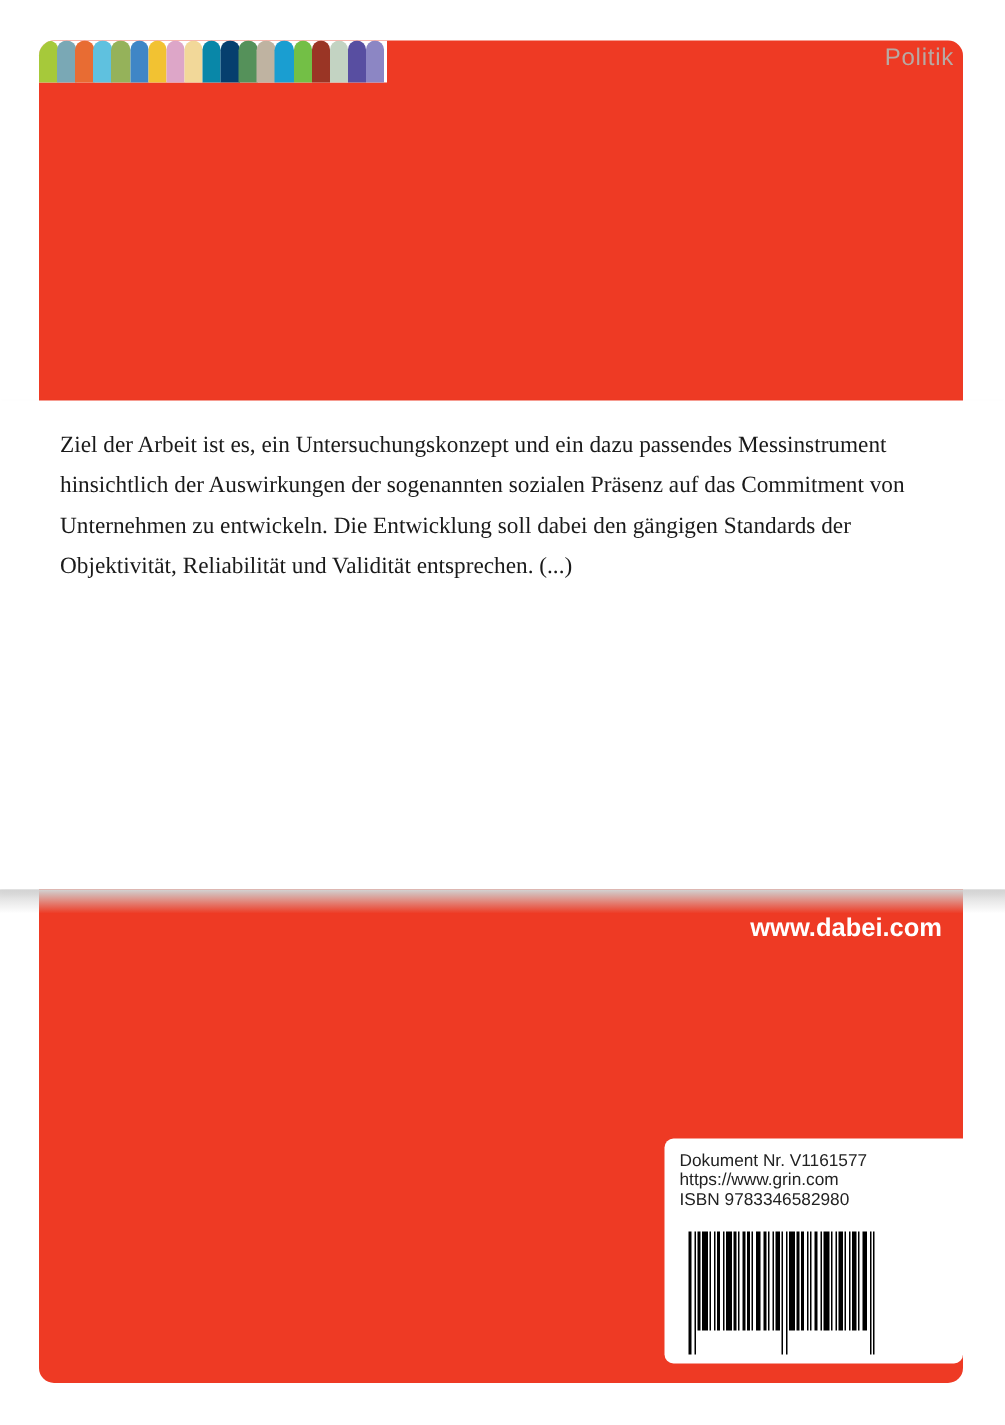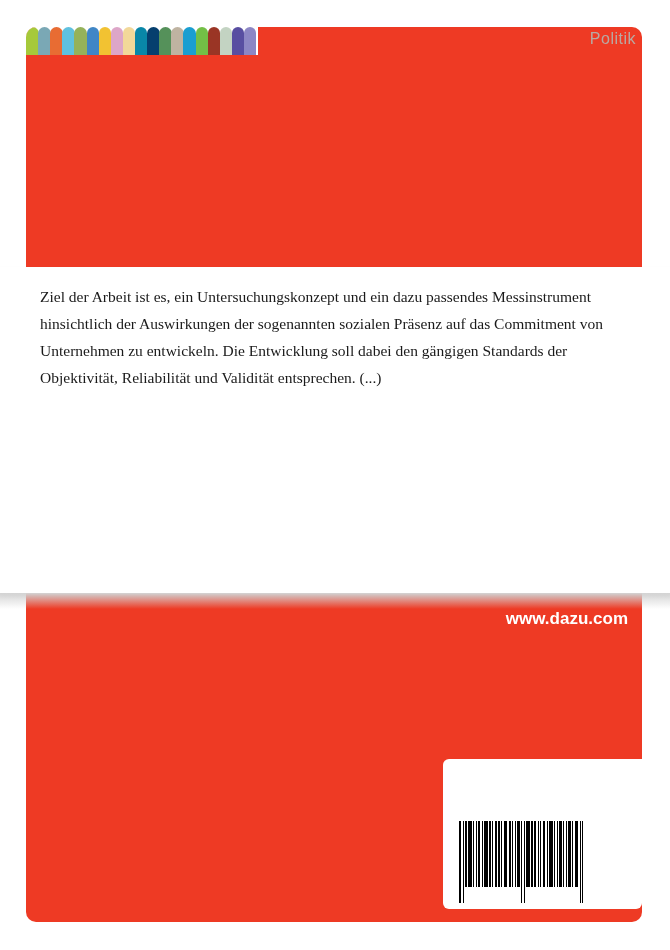--- a/index.html
+++ b/index.html
@@ -68,23 +68,28 @@
       <div class="tab" style="background: rgb(191, 179, 161); position: relative; z-index: 13;"></div>
       <div class="tab" style="background: rgb(26, 158, 209); position: relative; z-index: 14;"></div>
       <div class="tab" style="background: rgb(115, 191, 70); position: relative; z-index: 15;"></div>
       <div class="tab" style="background: rgb(154, 53, 37); position: relative; z-index: 16;"></div>
       <div class="tab" style="background: rgb(195, 211, 194); position: relative; z-index: 17;"></div>
       <div class="tab" style="background: rgb(88, 78, 161); position: relative; z-index: 18;"></div>
       <div class="tab" style="background: rgb(140, 134, 196); position: relative; z-index: 19;"></div>
     </div>
   <div class="category">Politik</div>
 
-  <div class="url">www.dazu.com</div>
+  <div class="url">www.dabei.com</div>
 
   <div class="barcode-box">
+    <div class="meta">
+      <div>Dokument Nr. V1161577</div>
+      <div>https://www.grin.com</div>
+      <div>ISBN 9783346582980</div>
+    </div>
     <div class="bars" id="bars">
         <div class="bar long" style="width: 2.4px;"></div>
         <div class="bar long" style="width: 1.2px;"></div>
         <div class="bar" style="width: 1.2px;"></div>
         <div class="bar" style="width: 3.6px;"></div>
         <div class="bar" style="width: 1.2px;"></div>
         <div class="bar" style="width: 1.2px;"></div>
         <div class="bar" style="width: 2.4px;"></div>
         <div class="bar" style="width: 1.2px;"></div>
         <div class="bar" style="width: 3.6px;"></div>

